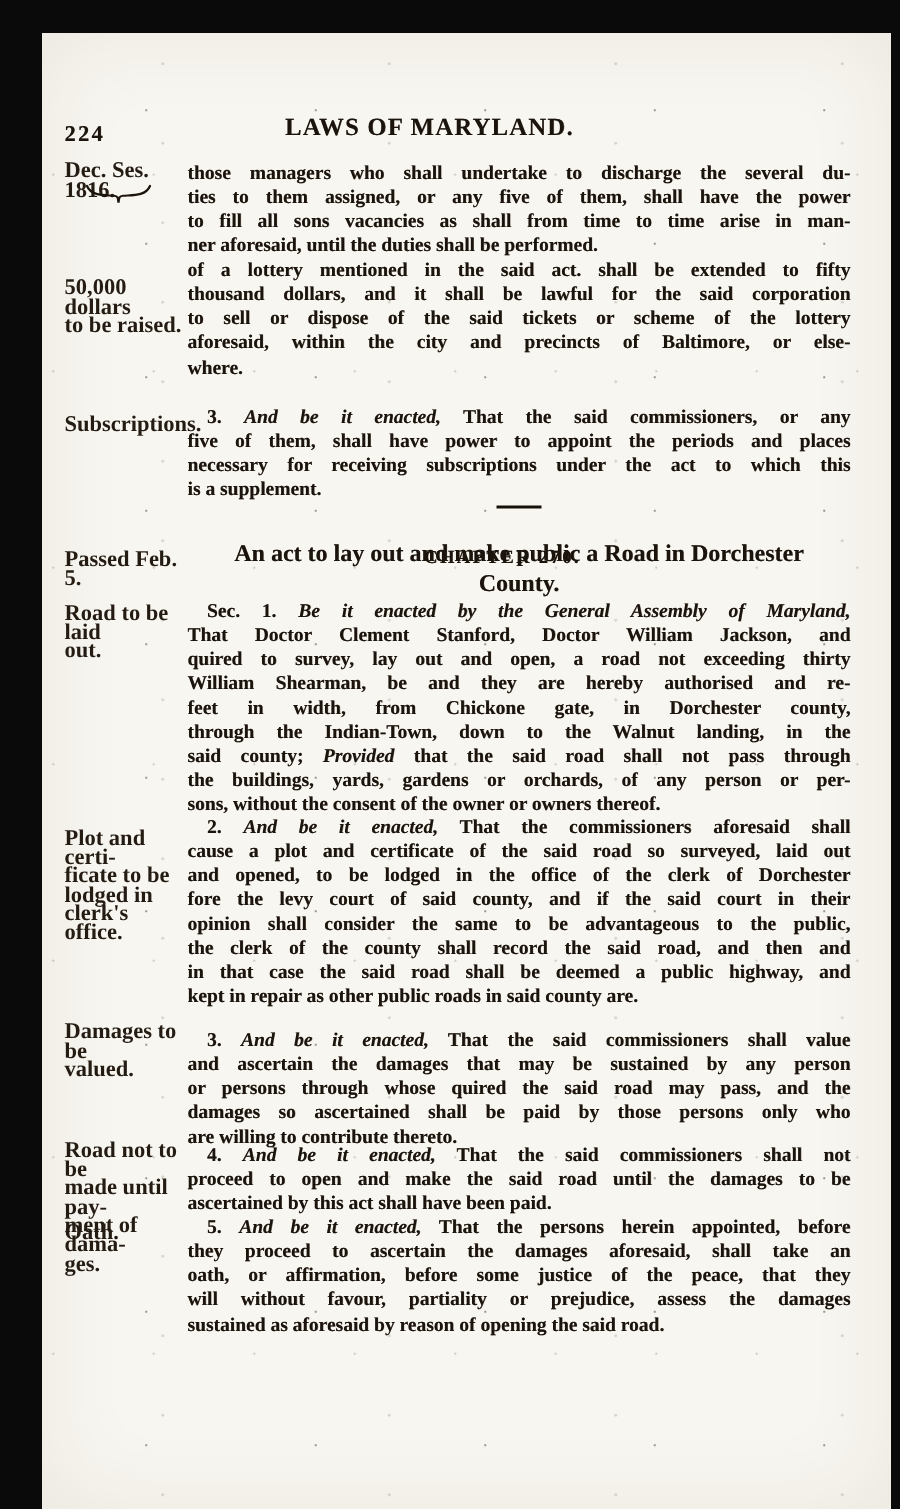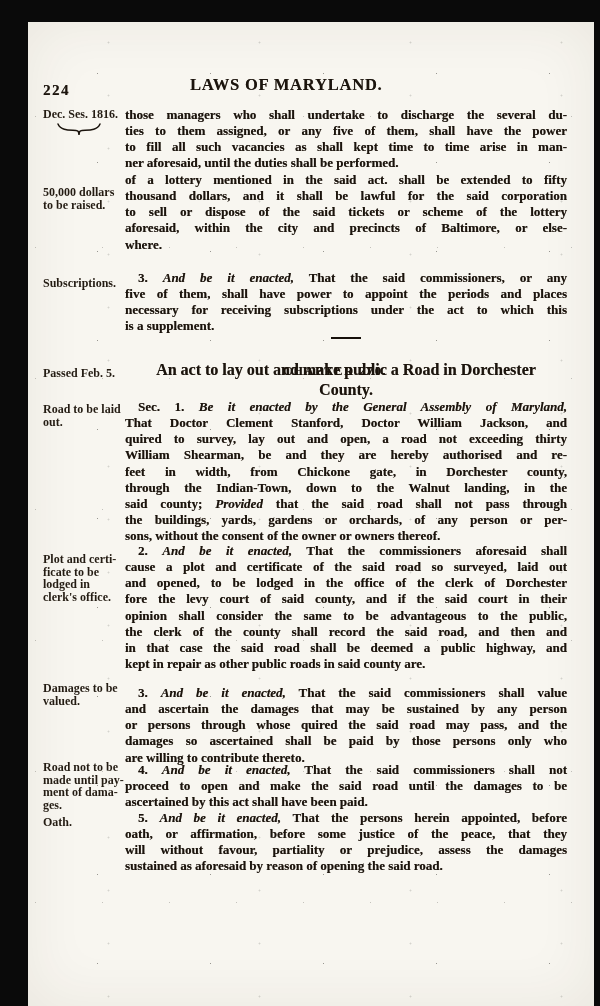--- a/index.html
+++ b/index.html
@@ -17,21 +17,21 @@
       radial-gradient(circle, rgba(10,8,4,.22) 0.5px, transparent 0.9px),
       radial-gradient(circle, rgba(10,8,4,.15) 0.7px, transparent 1.2px);
     background-size:113px 89px, 67px 131px, 151px 53px;
     background-position:13px 7px, 41px 29px, 5px 47px;
     box-shadow:inset 0 0 60px rgba(60,45,20,0.07);
   }
   .ink{color:#1b140d;text-shadow:0.2px 0.2px 0.35px rgba(25,12,0,0.55);}
   .pagenum{position:absolute;left:43px;top:82px;font-size:15px;font-weight:700;letter-spacing:1.5px;}
   .running-title{position:absolute;left:190px;top:75px;font-size:16.5px;font-weight:700;letter-spacing:0.8px;white-space:nowrap;}
 
-  .mnote{position:absolute;left:43px;width:84px;font-size:12px;line-height:12.6px;font-weight:600;color:#241c13;}
+  .mnote{position:absolute;left:43px;width:84px;font-size:15px;line-height:12.6px;font-weight:600;color:#241c13;}
   .mnote .tline{text-align:left;}
 
   .para{position:absolute;left:125px;width:442px;font-size:13px;line-height:16.15px;font-weight:700;}
   .para .tline{text-align:justify;text-align-last:justify;height:16.15px;overflow:visible;}
   .para .tline.last{text-align-last:left;}
   .para .tline.first{text-indent:13px;}
   .para.noindent .tline.first{text-indent:0;}
 
   .rule{position:absolute;left:331px;top:337px;width:30px;height:2.2px;background:#16100a;}
   .chapter{position:absolute;left:114px;top:346px;width:442px;text-align:center;
@@ -89,21 +89,21 @@
       <div class="tline">ment of dama-</div>
       <div class="tline last">ges.</div>
     </div>
   <div class="mnote" style="top:816px">
       <div class="tline first last">Oath.</div>
     </div>
 
   <div class="para noindent ink" style="top:107px">
       <div class="tline first">those managers who shall undertake to discharge the several du-</div>
       <div class="tline">ties to them assigned, or any five of them, shall have the power</div>
-      <div class="tline">to fill all such vacancies as shall kept time to time arise in man-</div>
+      <div class="tline">to fill all sons vacancies as shall from time to time arise in man-</div>
       <div class="tline last">ner aforesaid, until the duties shall be performed.</div>
     </div>
   <div class="para ink" style="top:172px">
       <div class="tline">of a lottery mentioned in the said act. shall be extended to fifty</div>
       <div class="tline">thousand dollars, and it shall be lawful for the said corporation</div>
       <div class="tline">to sell or dispose of the said tickets or scheme of the lottery</div>
       <div class="tline">aforesaid, within the city and precincts of Baltimore, or else-</div>
       <div class="tline last">where.</div>
     </div>
   <div class="para ink" style="top:270px">
@@ -148,17 +148,18 @@
       <div class="tline">damages so ascertained shall be paid by those persons only who</div>
       <div class="tline last">are willing to contribute thereto.</div>
     </div>
   <div class="para ink" style="top:762px">
       <div class="tline first">4. <i>And be it enacted,</i> That the said commissioners shall not</div>
       <div class="tline">proceed to open and make the said road until the damages to be</div>
       <div class="tline last">ascertained by this act shall have been paid.</div>
     </div>
   <div class="para ink" style="top:810px">
       <div class="tline first">5. <i>And be it enacted,</i> That the persons herein appointed, before</div>
+      <div class="tline">they proceed to ascertain the damages aforesaid, shall take an</div>
       <div class="tline">oath, or affirmation, before some justice of the peace, that they</div>
       <div class="tline">will without favour, partiality or prejudice, assess the damages</div>
       <div class="tline last">sustained as aforesaid by reason of opening the said road.</div>
     </div>
 </div>
 
 </body></html>

